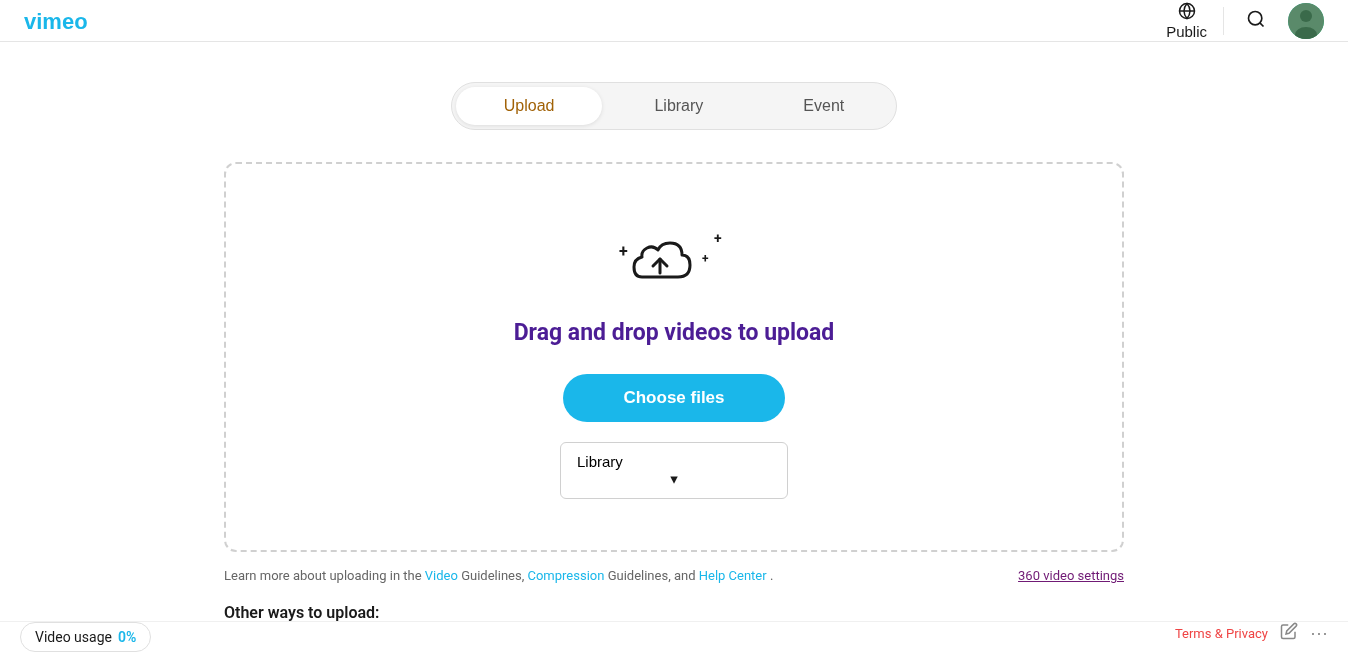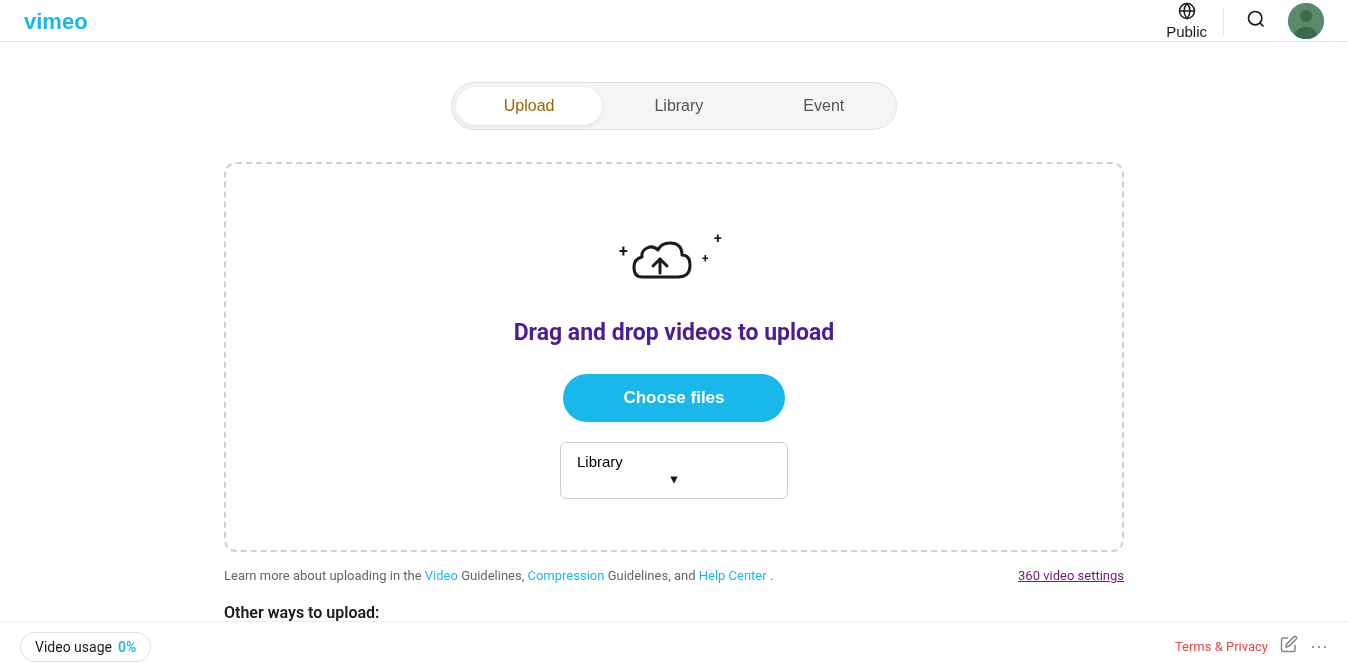--- a/index.html
+++ b/index.html
@@ -208,21 +208,21 @@
     }
 
     
     .bottom-bar {
       position: fixed;
       bottom: 0;
       left: 0;
       right: 0;
       height: 50px;
       display: flex;
-      align-items: center;
+      align-items: flex-start;
       justify-content: space-between;
       padding: 0 20px;
       background: #fff;
       border-top: 1px solid #f0f0f0;
     }
     .video-usage {
       display: flex;
       align-items: center;
       gap: 6px;
       font-size: 14px;

